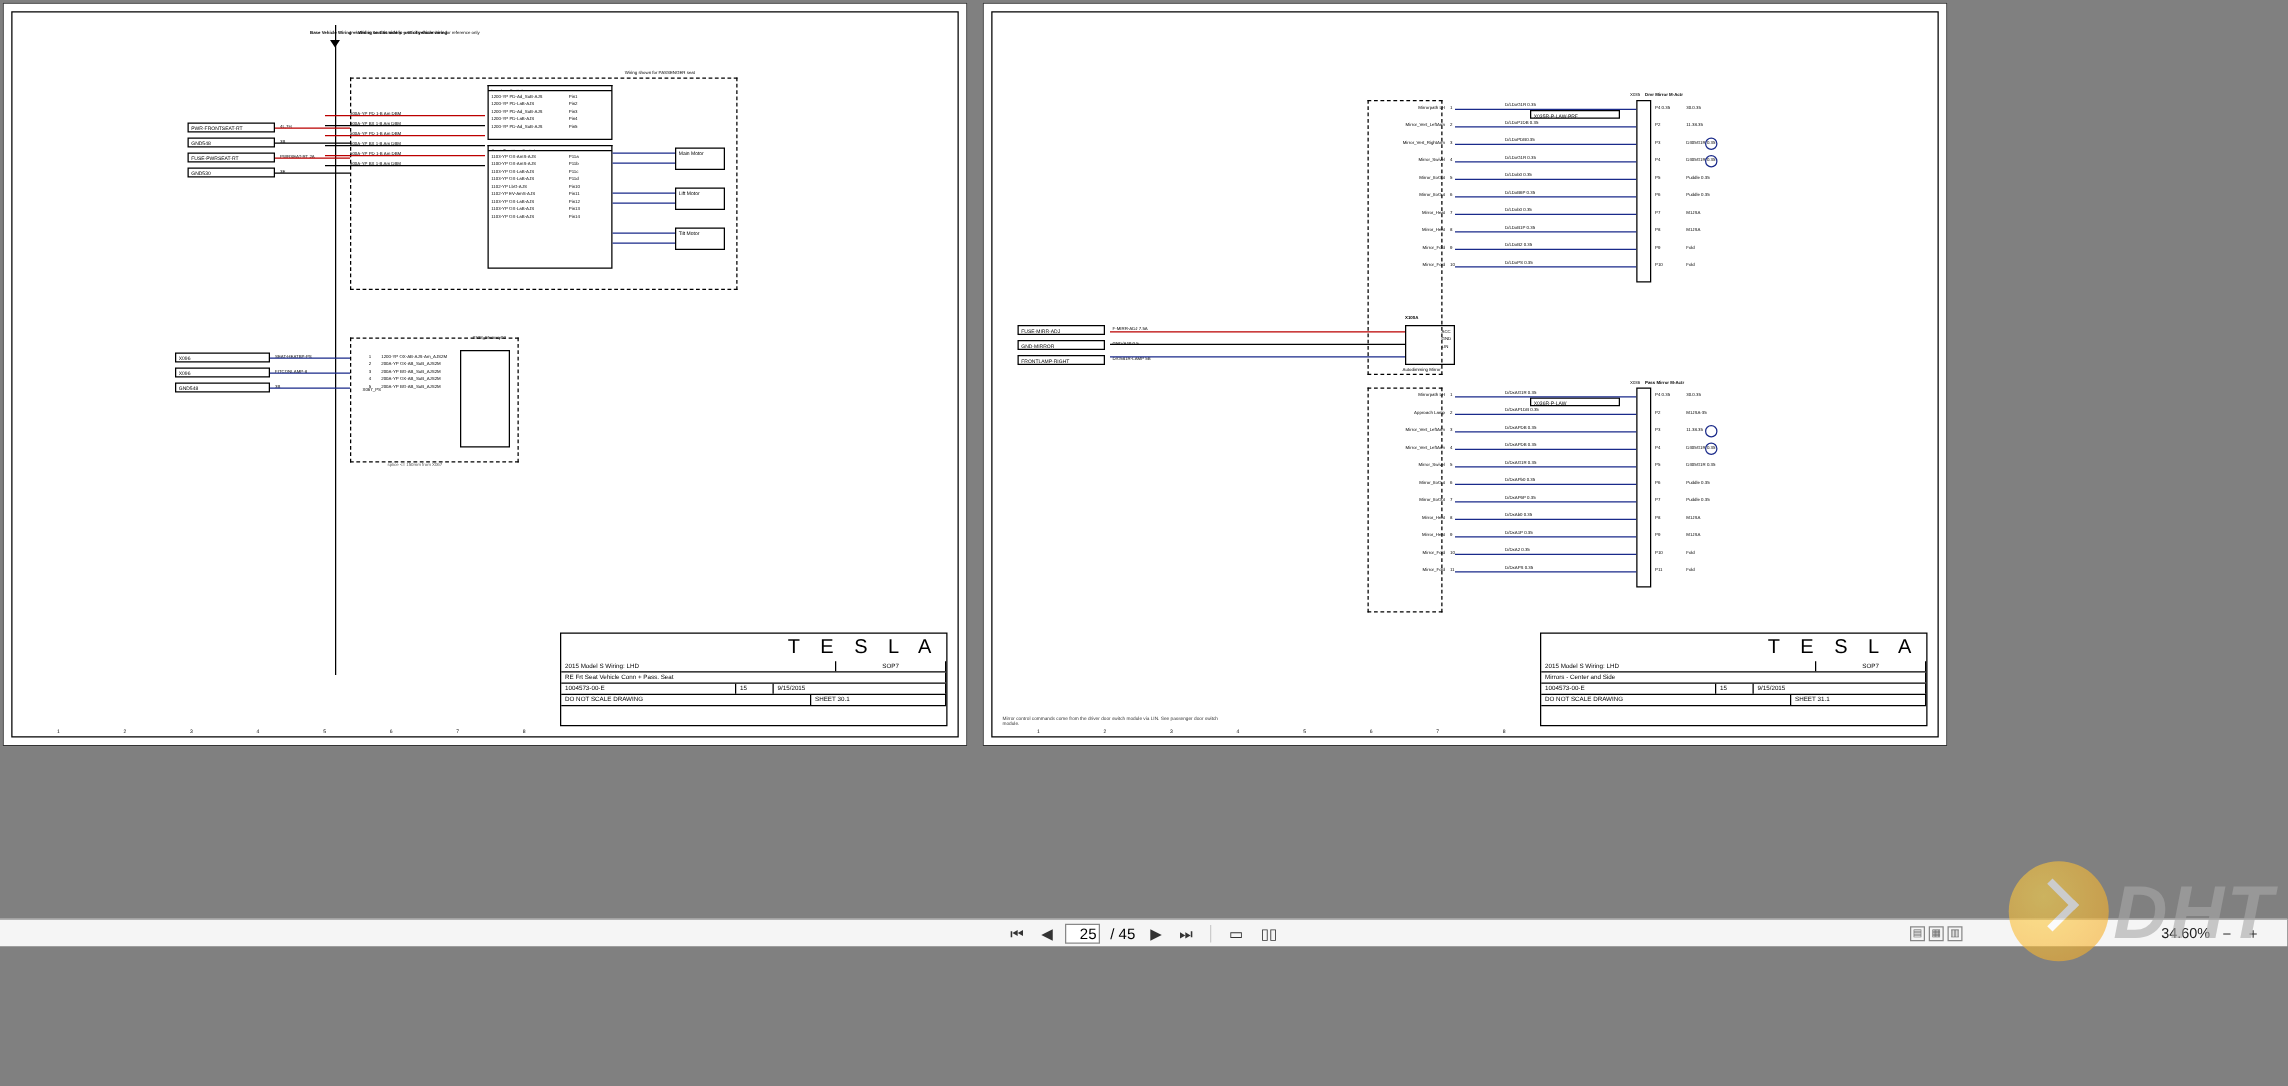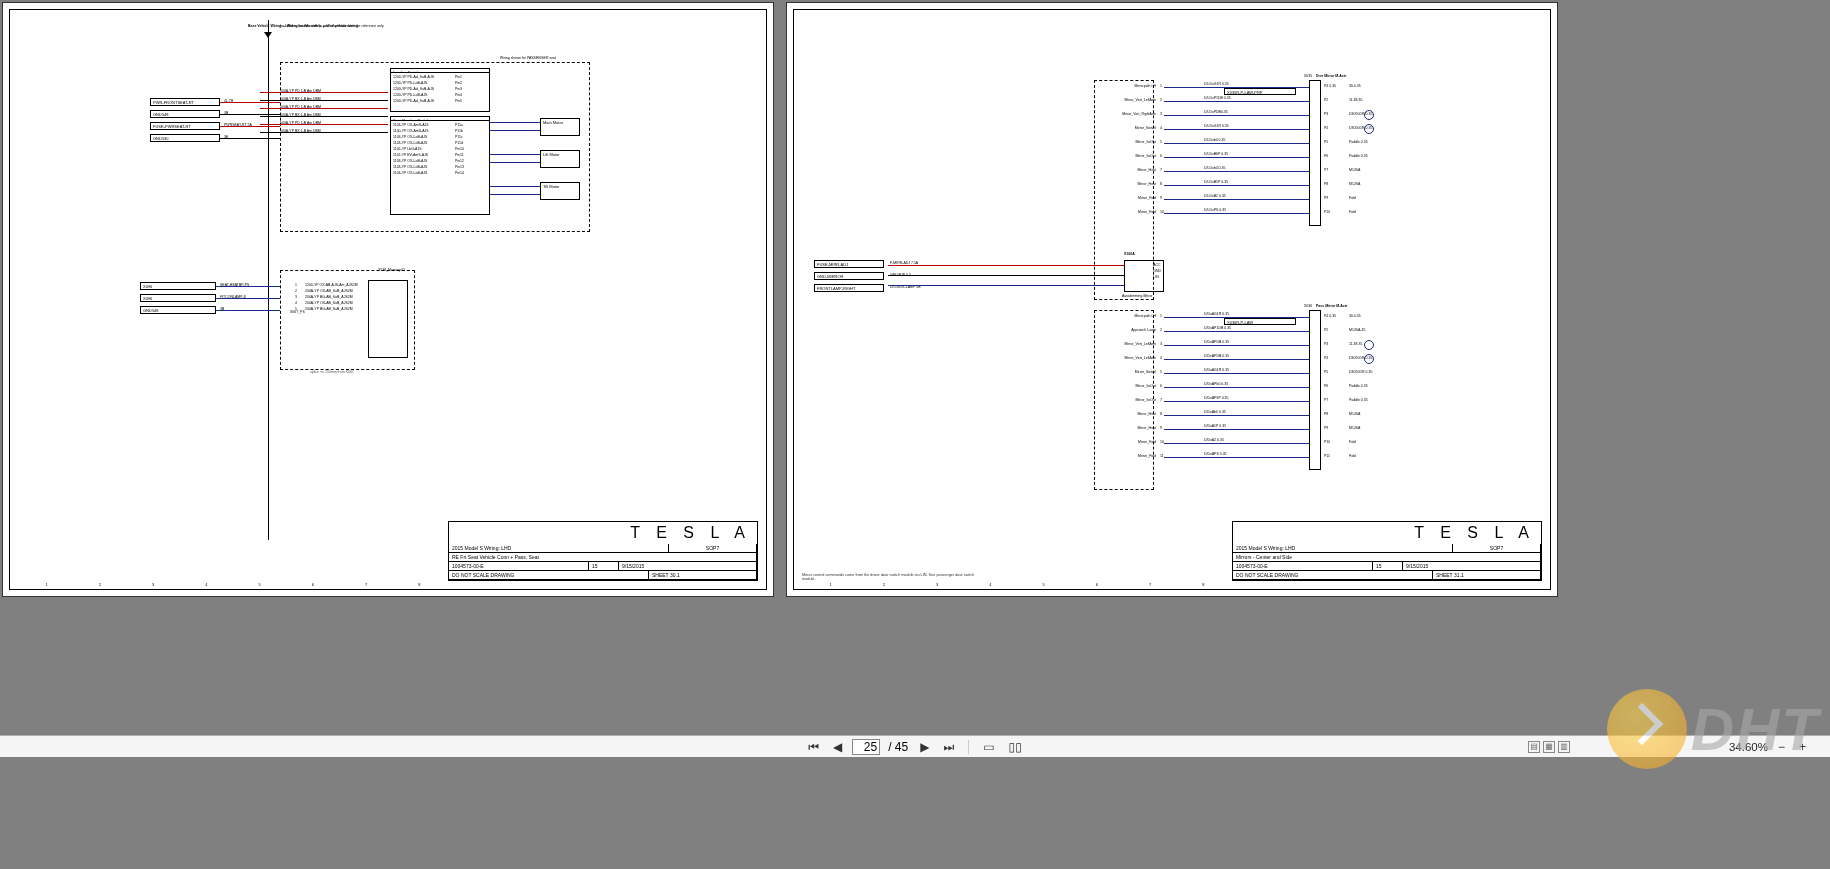--- a/index.html
+++ b/index.html
@@ -57,21 +57,21 @@
   white-space: nowrap;
 }
 .pin-list {
   position: absolute;
   font-size: 3.5px;
 }
 .pin-row { display: flex; gap: 4px; height: 6px; align-items: center; }
 .titleblock {
   position: absolute;
   bottom: 8px; right: 8px;
-  width: 310px; height: 60px;
+  width: 310px; height: 75px;
   border: 1px solid #000;
   background: #fff;
   font-size: 5px;
 }
 .tb-row { border-bottom: 1px solid #000; display: flex; }
 .tb-cell { border-right: 1px solid #000; padding: 1px 3px; }
 .tb-logo { font-family: sans-serif; font-weight: 300; letter-spacing: 6px; font-size: 16px; text-align: right; padding: 2px 6px; }
 .tb-note { position: absolute; bottom: 8px; left: 8px; width: 180px; font-size: 3.8px; color: #333; }
 .ruler-bottom {
   position: absolute; bottom: 1px; left: 10px; right: 320px;

